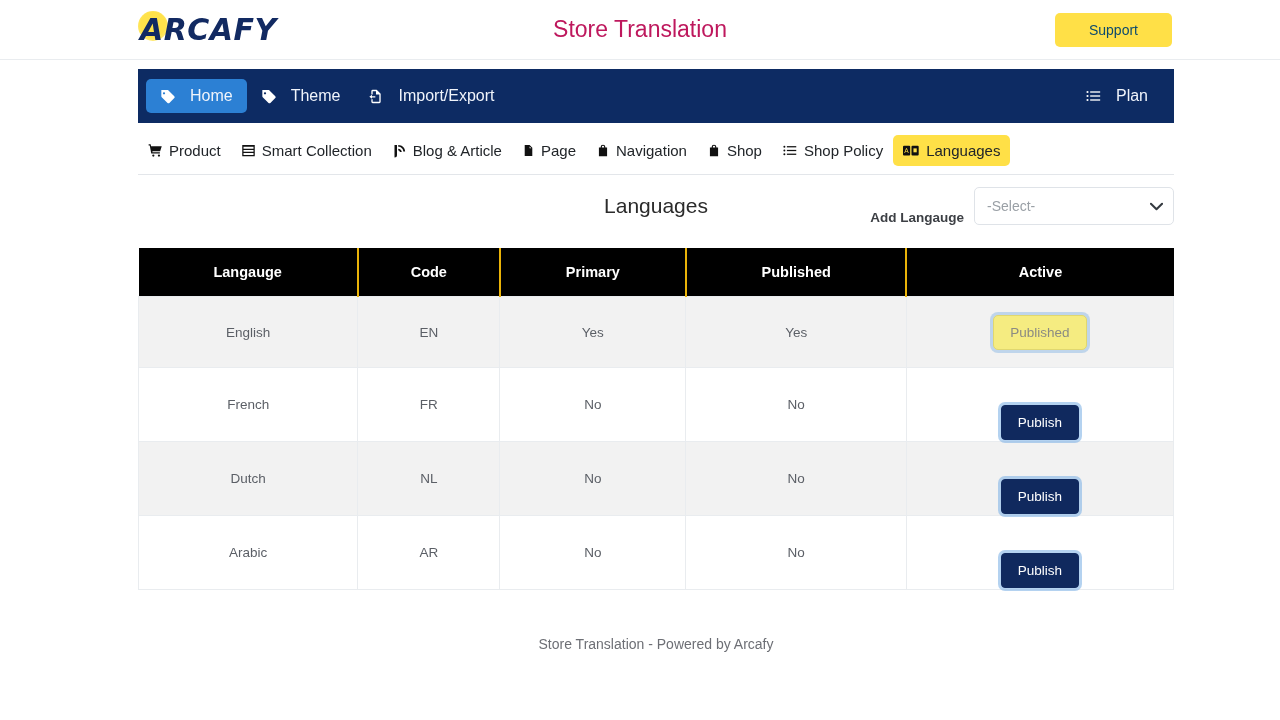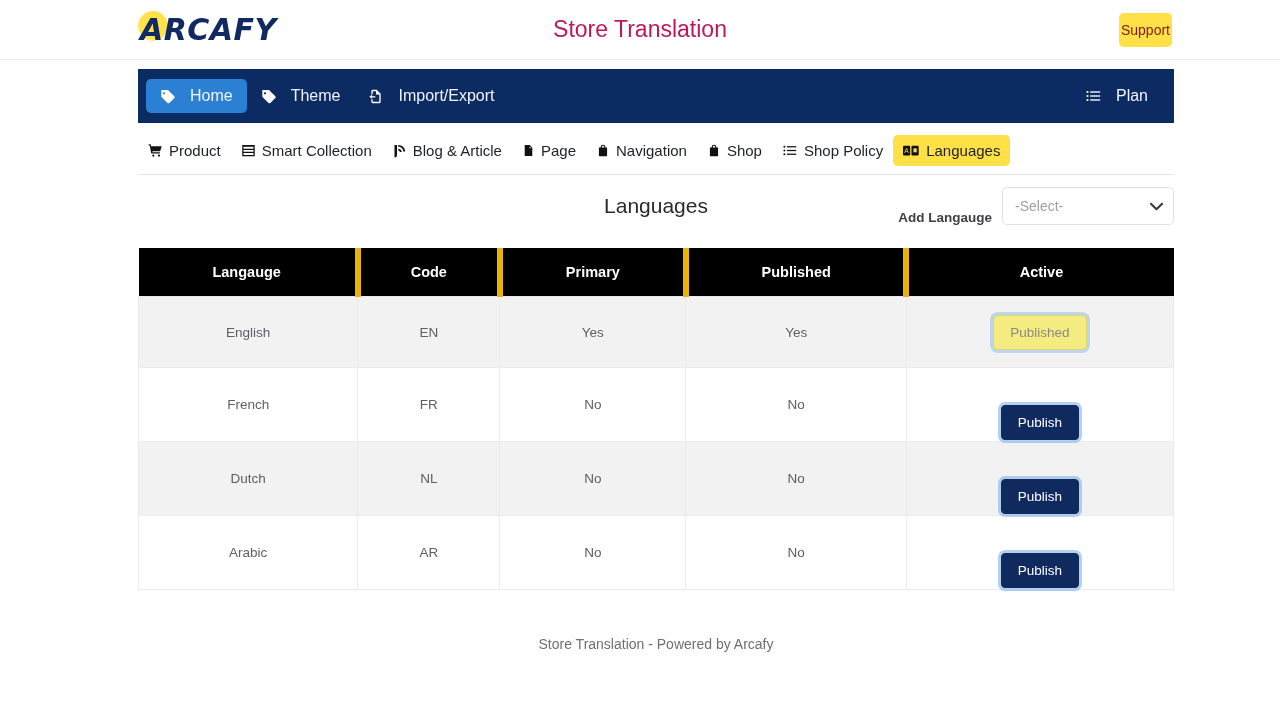--- a/index.html
+++ b/index.html
@@ -52,23 +52,23 @@
     font-size: 23px;
     font-weight: 400;
     color: #be185d;
     pointer-events: none;
   }
   .support-btn {
     margin-left: auto;
     background: #ffe047;
     border: none;
     border-radius: 5px;
-    padding: 9px 2px;
+    padding: 9px 34px;
     font-size: 14px;
-    color: #7f1d1d;
+    color: #0c4a6e;
     cursor: pointer;
     font-family: "Liberation Sans", sans-serif;
     z-index: 2;
   }
 
   
   .navbar {
     margin: 9px 106px 0 138px;
     background: #0d2b63;
     height: 54px;
@@ -136,21 +136,21 @@
     align-items: flex-end;
     gap: 10px;
     z-index: 2;
   }
   .add-lang-label {
     font-size: 13.5px;
     color: #3d4045;
     font-weight: 600;
   }
   .lang-select {
-    width: 172px;
+    width: 200px;
     height: 38px;
     border: 1px solid #dfe3e8;
     border-radius: 5px;
     background: #fff;
     font-size: 14px;
     color: #9aa0a6;
     padding: 0 30px 0 12px;
     appearance: none;
     -webkit-appearance: none;
     font-family: "Liberation Sans", sans-serif;
@@ -171,21 +171,21 @@
     margin-top: 11px;
     table-layout: fixed;
   }
   table.lang-table th {
     background: #000000;
     color: #ffffff;
     font-size: 14.5px;
     font-weight: bold;
     padding: 16px 6px;
     text-align: center;
-    border-right: 6px solid #eab308;
+    border-right: 2px solid #eab308;
   }
   table.lang-table th:last-child { border-right: none; }
   table.lang-table td {
     text-align: center;
     font-size: 13.5px;
     color: #5b5f66;
     border: 1px solid #e9ecef;
     height: 71px;
     vertical-align: middle;
   }

